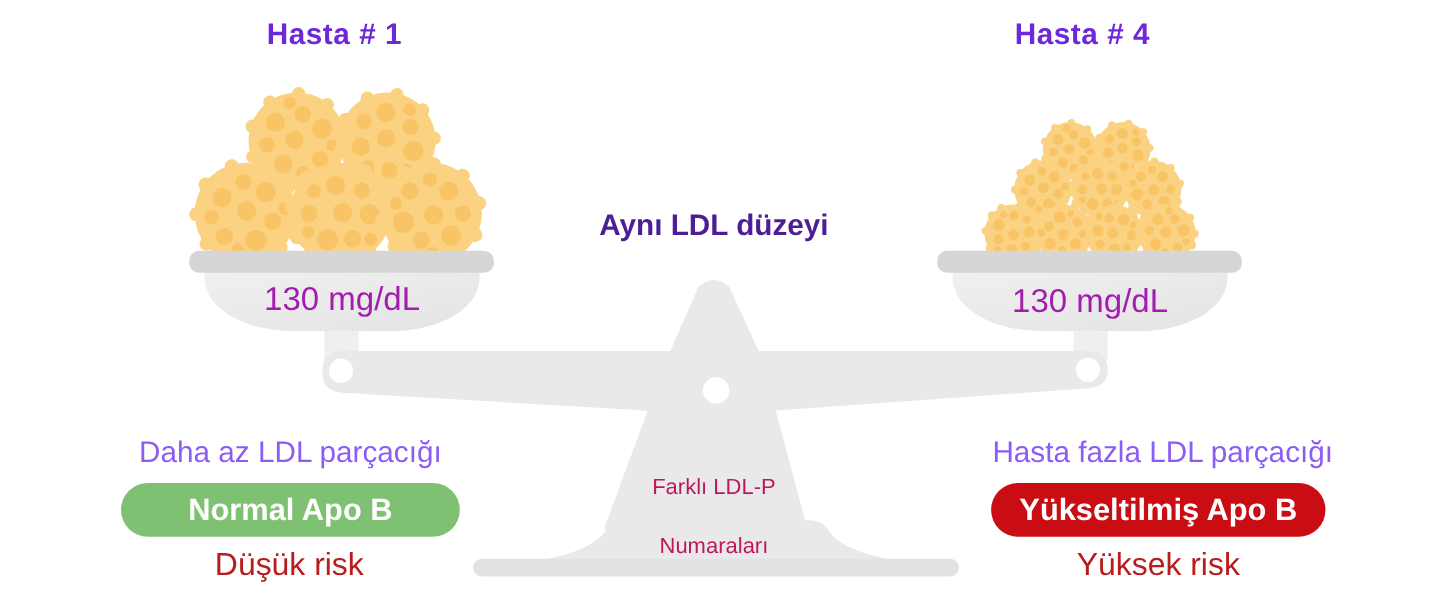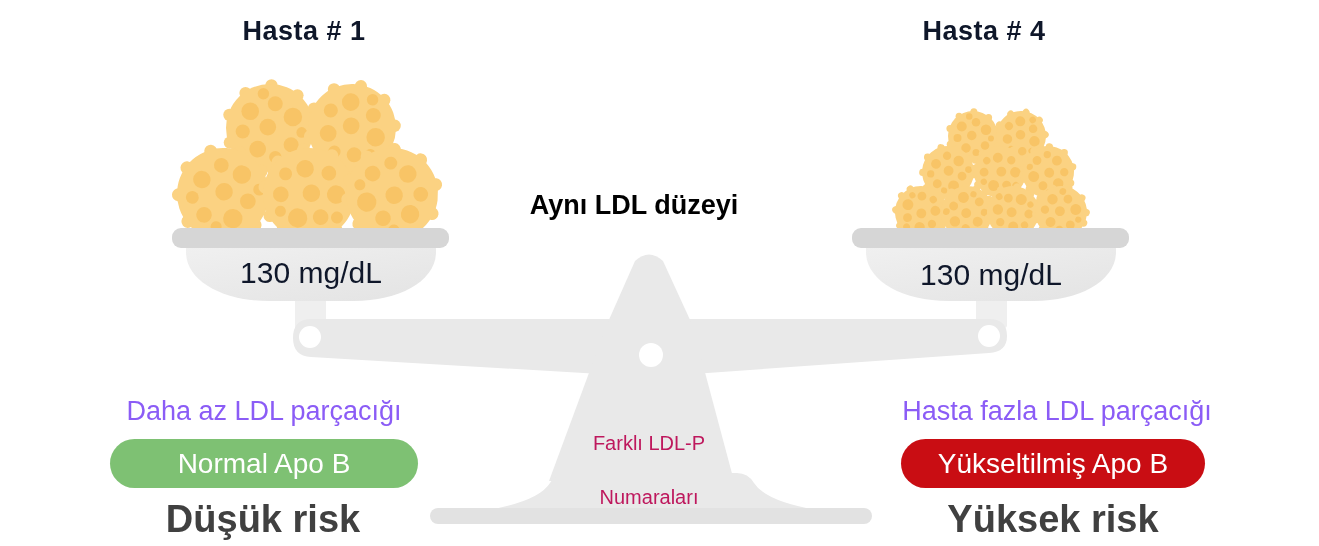--- a/index.html
+++ b/index.html
@@ -1,29 +1,29 @@
 <!DOCTYPE html>
 <html><head>
 <meta charset="utf-8">
 <style>
   html,body{margin:0;padding:0;background:#ffffff;}
   .canvas{
     position:relative;width:1319px;height:546px;overflow:hidden;background:#ffffff;
     font-family:"Liberation Sans", sans-serif;
   }
   .abs{position:absolute;transform:translateX(-50%);white-space:nowrap;}
-  .patient-title{top:16px;font-size:27px;font-weight:bold;color:#0f172a;letter-spacing:.5px;}
+  .patient-title{top:16px;font-size:27px;font-weight:bold;color:#6d28d9;letter-spacing:.5px;}
   .ayni{top:190px;font-size:27px;font-weight:bold;}
-  .pan-value{font-size:30px;color:#0f172a;}
+  .pan-value{font-size:30px;color:#a21caf;}
   .note{top:396px;font-size:27px;color:#8b5cf6;}
   .badge{
     top:439px;height:49px;line-height:49px;border-radius:25px;
-    text-align:center;color:#ffffff;font-size:28px;font-weight:normal;
+    text-align:center;color:#ffffff;font-size:28px;font-weight:bold;
   }
-  .risk{top:498px;font-size:38px;color:#404040;font-weight:bold;}
+  .risk{top:498px;font-size:29px;color:#b91c1c;}
   .scale-label{font-size:20px;color:#be185d;}
   svg{position:absolute;left:0;top:0;}
 </style>
 </head>
 <body>
 
 <div class="canvas">
 
   <svg width="1319" height="546" viewBox="0 0 1319 546">
     <defs>
@@ -380,21 +380,21 @@
     </g>
 
     <circle cx="310" cy="337" r="11" fill="#ffffff"></circle>
     <circle cx="989" cy="336" r="11" fill="#ffffff"></circle>
     <circle cx="651" cy="355" r="12" fill="#ffffff"></circle>
   </svg>
 
   <div class="abs patient-title" style="left:304px">Hasta # 1</div>
   <div class="abs patient-title" style="left:984px">Hasta # 4</div>
 
-  <div class="abs ayni" style="left: 634px; color: #000000;">Aynı LDL düzeyi</div>
+  <div class="abs ayni" style="left: 649px; color: #4c1d95;">Aynı LDL düzeyi</div>
 
   <div class="abs pan-value" style="left:311px;top:256px">130 mg/dL</div>
   <div class="abs pan-value" style="left:991px;top:258px">130 mg/dL</div>
 
   <div class="abs scale-label" style="left:649px;top:432px">Farklı LDL-P</div>
   <div class="abs scale-label" style="left:649px;top:486px">Numaraları</div>
 
   <div class="abs note" style="left:264px">Daha az LDL parçacığı</div>
   <div class="abs badge" style="left: 264px; width: 308px; background: rgb(126, 193, 115);">Normal Apo B</div>
   <div class="abs risk" style="left:263px">Düşük risk</div>

